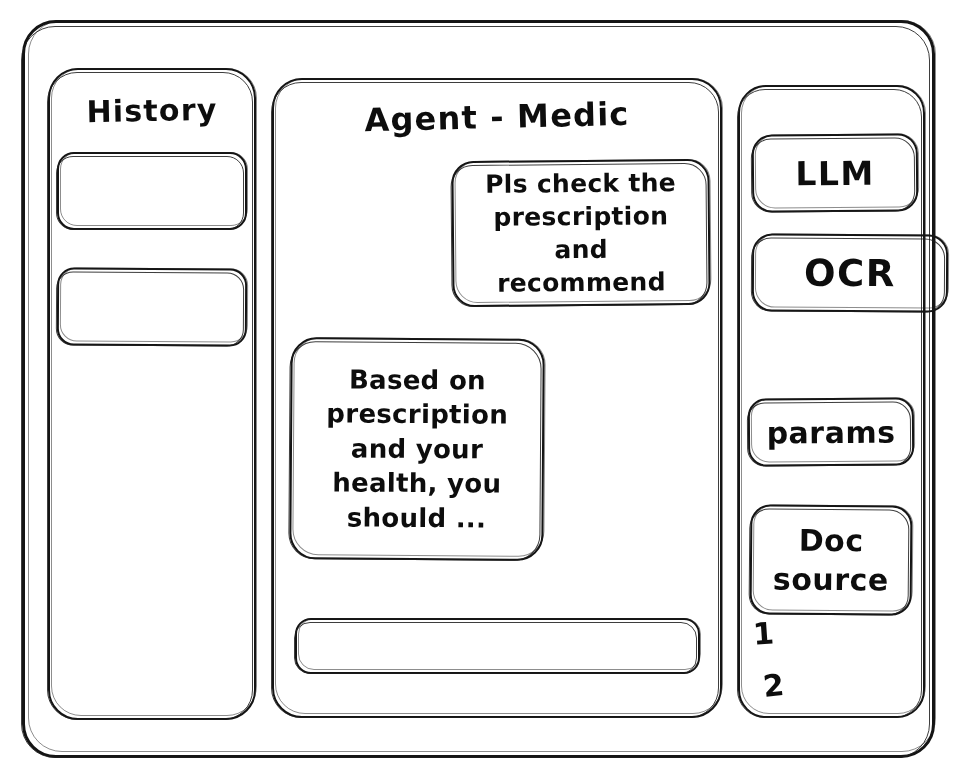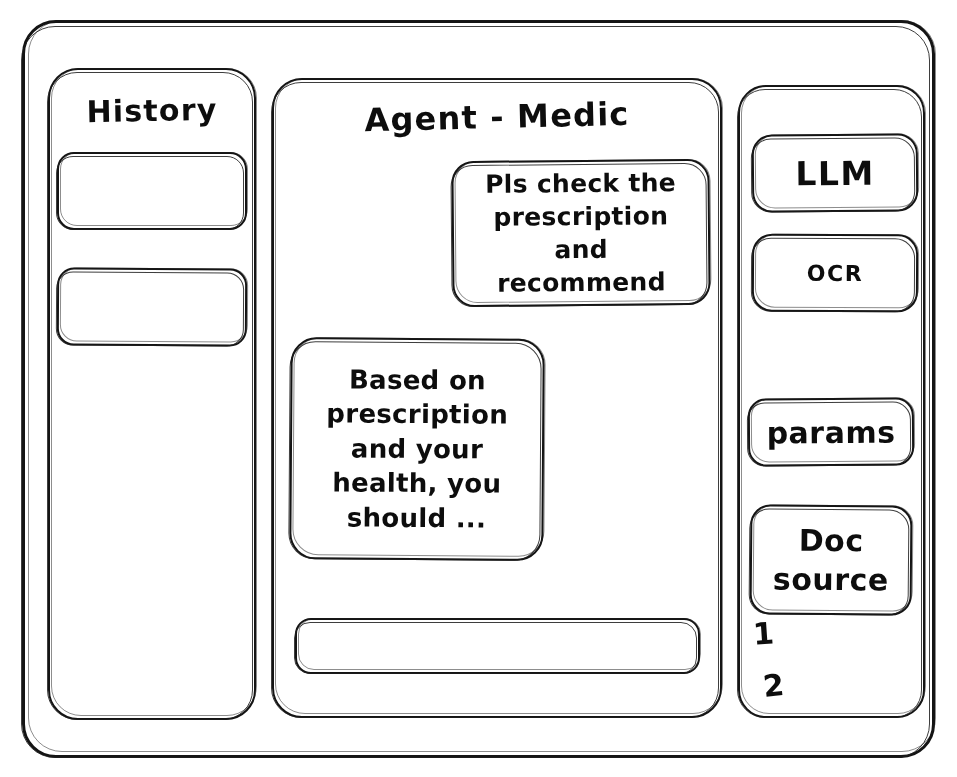--- a/index.html
+++ b/index.html
@@ -163,23 +163,23 @@
   }
   #tool-llm {
     left: 752px; top: 134px;
     width: 166px; height: 78px;
     border-radius: 20px;
     font-size: 33px;
     transform: rotate(-.5deg);
   }
   #tool-ocr {
     left: 752px; top: 234px;
-    width: 166px; height: 78px;
+    width: 196px; height: 78px;
     border-radius: 20px;
-    font-size: 22px;
+    font-size: 37px;
     transform: rotate(.3deg);
   }
   #tool-params {
     left: 748px; top: 398px;
     width: 166px; height: 68px;
     border-radius: 18px;
     font-size: 30px;
     letter-spacing: .5px;
     transform: rotate(-.4deg);
   }

